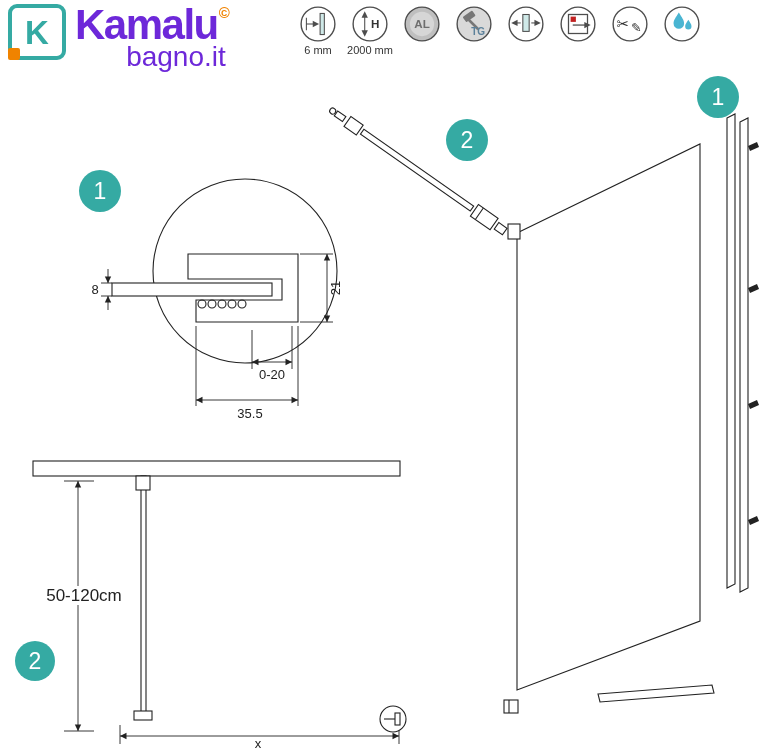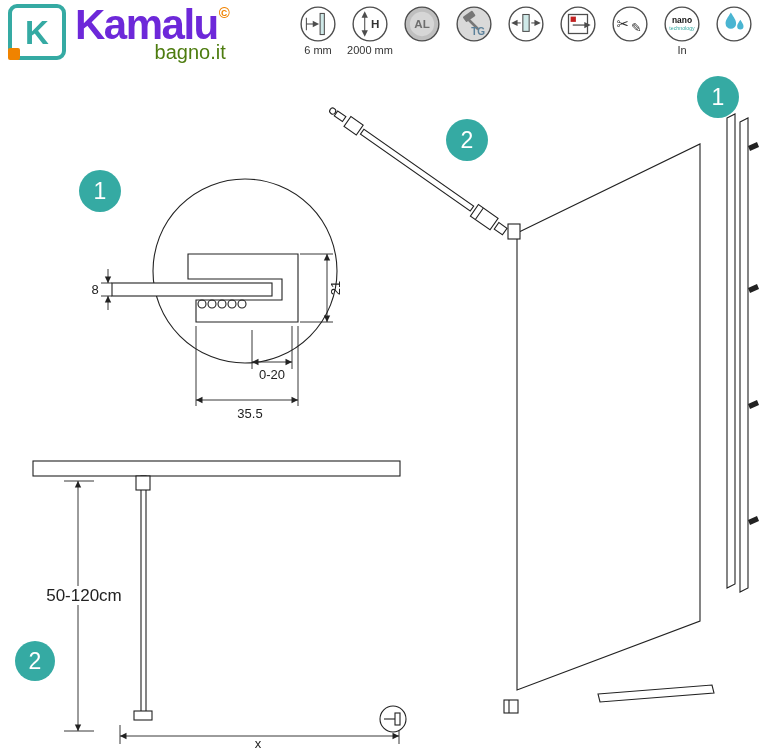--- a/index.html
+++ b/index.html
@@ -9,21 +9,21 @@
 
   
   .logo{position:absolute;left:8px;top:4px;display:flex;align-items:flex-start;gap:9px;z-index:2;}
   .logo-mark{position:relative;width:50px;height:48px;border:4px solid #35aaa3;border-radius:9px;
              background:#fff;display:flex;align-items:center;justify-content:center;}
   .logo-k{color:#35aaa3;font-size:33px;font-weight:bold;line-height:1;}
   .logo-corner{position:absolute;left:-4px;bottom:-4px;width:12px;height:12px;background:#f08300;border-radius:2px;}
   .logo-words{position:relative;padding-top:0;}
   .logo-name{font-size:42px;font-weight:bold;color:#6d28d9;letter-spacing:-1.5px;line-height:1;}
   .logo-copy{color:#f08300;font-size:15px;font-weight:bold;vertical-align:top;margin-left:1px;}
-  .logo-domain{text-align:right;color:#4d7c0f;font-size:20px;margin-top:-5px;padding-right:4px;}
+  .logo-domain{text-align:right;color:#6d28d9;font-size:28px;margin-top:-5px;padding-right:4px;}
 
   
   .icons-row{position:absolute;left:292px;top:5px;display:flex;z-index:2;}
   .spec{width:52px;display:flex;flex-direction:column;align-items:center;}
   .spec svg{width:38px;height:38px;}
   .spec-label{font-size:11px;color:#333;margin-top:1px;height:13px;white-space:nowrap;text-align:center;}
 
   
   .ln{stroke:#222;stroke-width:1.1;fill:none;}
   .shape{stroke:#222;stroke-width:1.1;fill:#fff;}
@@ -118,28 +118,20 @@
 
     <div class="spec">
       <svg viewBox="0 0 36 36">
         <circle cx="18" cy="18" r="16" fill="#fff" stroke="#4d4d4d" stroke-width="1.3"></circle>
         <text x="11" y="23" font-size="14" text-anchor="middle" fill="#333">✂</text>
         <text x="24" y="26" font-size="12" text-anchor="middle" fill="#333">✎</text>
       </svg>
       <div class="spec-label"></div>
     </div>
 
-    <div class="spec">
-      <svg viewBox="0 0 36 36">
-        <circle cx="18" cy="18" r="16" fill="#fff" stroke="#4d4d4d" stroke-width="1.3"></circle>
-        <text x="18" y="17.5" font-size="8" font-weight="bold" fill="#111" text-anchor="middle">nano</text>
-        <text x="18" y="24" font-size="5" fill="#35aaa3" text-anchor="middle">technology</text>
-      </svg>
-      <div class="spec-label">In</div>
-    </div>
 
     <div class="spec">
       <svg viewBox="0 0 36 36">
         <circle cx="18" cy="18" r="16" fill="#fff" stroke="#4d4d4d" stroke-width="1.3"></circle>
         <path d="M15,7 C12,12 10,14 10,17.5 a5,5 0 0 0 10,0 C20,14 18,12 15,7 Z" fill="#4ab5d2"></path>
         <path d="M24,14 c-1.8,3 -3,4.2 -3,6.2 a3,3 0 0 0 6,0 c0,-2 -1.2,-3.2 -3,-6.2 Z" fill="#4ab5d2"></path>
       </svg>
       <div class="spec-label"></div>
     </div>
 

